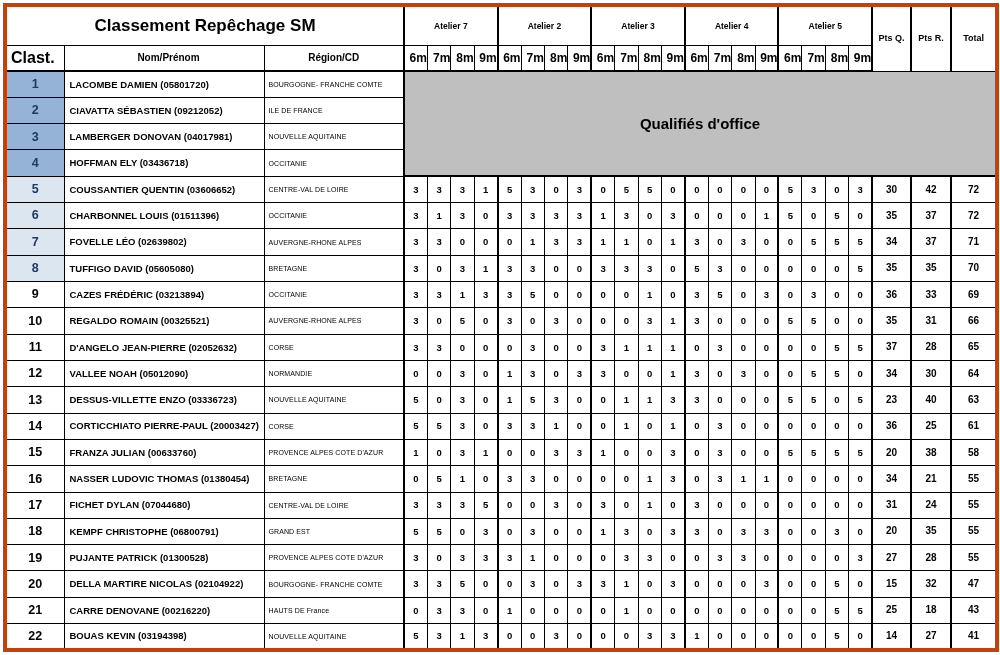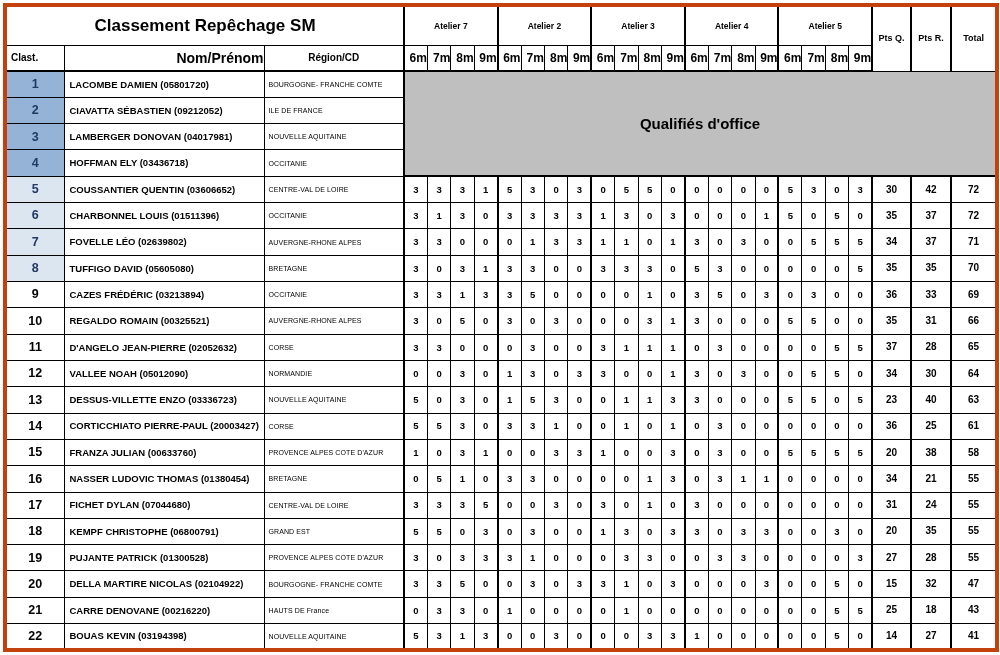--- a/index.html
+++ b/index.html
@@ -10,22 +10,22 @@
   th,td{border:1px solid #000;padding:0;overflow:hidden;white-space:nowrap;color:#000;line-height:1;}
   th{font-weight:bold;background:#fff;}
   tr.h1{height:40px;}
   tr.h2{height:26px;}
   tbody tr{height:26px;}
   tr.h2 th{border-bottom-width:2px;}
   .title-cell{font-size:17px;font-weight:bold;text-align:center;}
   .atelier-h{font-size:8.5px;text-align:center;}
   .dist-h{font-size:12px;text-align:right;}
   .pts-h{font-size:9px;text-align:center;}
-  .clast-h{font-size:10px;text-align:left;padding-left:4px;}
-  .nom-h{font-size:14px;text-align:right;padding-left:9px;}
+  .clast-h{font-size:16px;text-align:left;padding-left:4px;}
+  .nom-h{font-size:10px;text-align:center;padding-left:9px;}
   .region-h{font-size:10px;text-align:center;margin-top:28px;}
   .rank{); text-align:center;font-weight:bold;font-size:12.5px;}
   .name{text-align:left;padding-left:5px;font-weight:bold;font-size:9.5px;}
   .region{text-align:left;padding-left:4px;font-size:7px;letter-spacing:.1px;}
   .score{text-align:center;font-weight:bold;font-size:9.5px;}
   .pts{text-align:center;font-weight:bold;font-size:10px;}
   .qualified{background:var(--qualified-bg,#BFBFBF);text-align:center;font-weight:bold;
     font-size:15px;border-bottom:2px solid #000;}
   tr.t1 .rank{background:var(--rank-tier1,#95B3D7);color:var(--rank-text,#1F3864);}
   tr.t2 .rank{background:var(--rank-tier2,#DCE6F1);color:var(--rank-text,#1F3864);}

